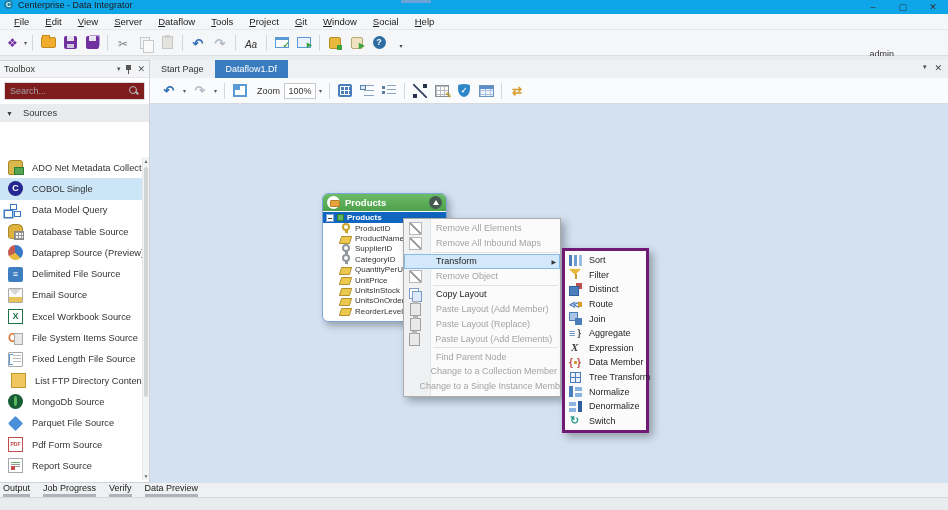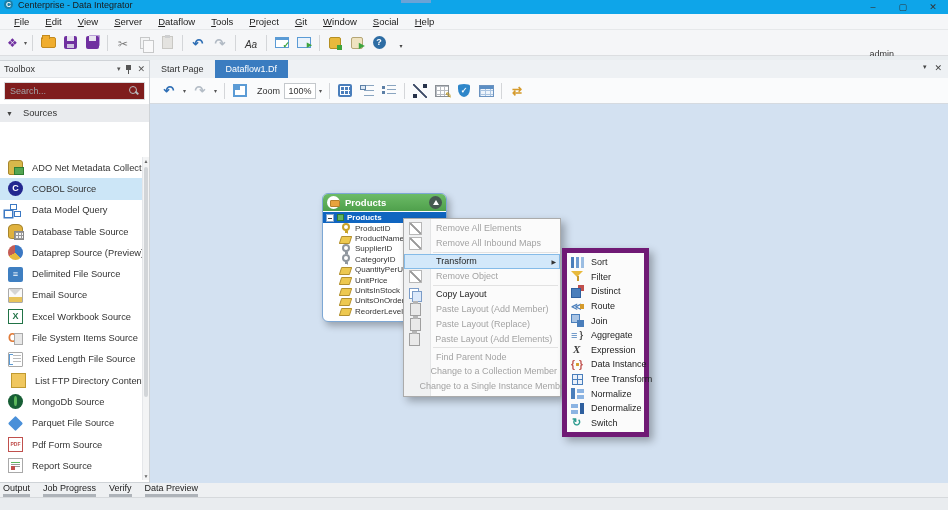--- a/index.html
+++ b/index.html
@@ -192,21 +192,21 @@
   .cm-arrow { visibility:hidden; font-size:6px; color:#333; }
   .cm-arrow.has-arrow { visibility:visible; }
   .mi-edit { background:#fff; border:1px solid #b7b7b7; }
   .mi-edit::after { content:""; position:absolute; inset:0; background:linear-gradient(45deg,transparent 42%,#9a9a9a 46% 54%,transparent 58%); }
   .mi-copy::before { content:""; position:absolute; left:0; top:0; width:8px; height:9px; border:1px solid #7b9cc8; background:#fff; }
   .mi-copy::after { content:""; position:absolute; left:3px; top:3px; width:8px; height:9px; border:1px solid #7b9cc8; background:#dce9fa; }
   .mi-paste::before { content:""; position:absolute; left:1px; top:1px; width:9px; height:11px; background:#e9e9e9; border:1px solid #9f9f9f; }
   .mi-paste::after { content:""; position:absolute; left:3.5px; top:-1px; width:5px; height:3px; background:#b5b5b5; }
 
   
-  .submenu { position:absolute; left:412px; top:144px; width:87px; background:#fbfbfb; border:5px solid #701a75; box-shadow:4px 4px 8px rgba(0,0,0,.3); padding:2px 0; z-index:6; }
+  .submenu { position:absolute; left:412px; top:144px; width:87px; background:#fbfbfb; border:3px solid #701a75; box-shadow:4px 4px 8px rgba(0,0,0,.3); padding:2px 0; z-index:6; }
   .sm-row { height:14.6px; display:flex; align-items:center; font-size:9px; color:#1e1e1e; }
   .smi { position:relative; width:13px; height:13px; margin-left:4px; flex:0 0 13px; }
   .sm-lbl { margin-left:7px; white-space:nowrap; }
   .smi-sort { background:linear-gradient(90deg,#4a7ebb 0 3px,transparent 3px 5px,#6d9bd0 5px 8px,transparent 8px 10px,#9bbde2 10px 13px); height:11px; margin-top:1px; }
   .smi-filter::before { content:""; position:absolute; left:0; top:1px; width:0; height:0; border-left:6px solid transparent; border-right:6px solid transparent; border-top:6px solid #e8b93c; }
   .smi-filter::after { content:""; position:absolute; left:5.5px; top:6px; width:2px; height:5px; background:#c99a2c; }
   .smi-distinct::before { content:""; position:absolute; right:0; top:0; width:6px; height:6px; background:#c0504d; }
   .smi-distinct::after { content:""; position:absolute; left:0; bottom:0; width:8px; height:8px; background:#4a7ebb; border:1px solid #2f5f9e; }
   .smi-route::before { content:"≪"; position:absolute; left:0; top:0; color:#4a7ebb; font:bold 10px/13px "Liberation Sans",sans-serif; }
   .smi-route::after { content:""; position:absolute; right:0; top:4px; width:4px; height:5px; background:#d59b2d; }
@@ -356,21 +356,21 @@
       <span>Sources</span>
     </div>
     <div class="tb-list">
 
     <div class="tb-item">
           <span class="sbi sb-ado"></span>
           <span class="lbl">ADO Net Metadata Collections</span>
         </div>
         <div class="tb-item selected">
           <span class="sbi sb-cobol"></span>
-          <span class="lbl">COBOL Source</span>
+          <span class="lbl">COBOL Single</span>
         </div>
         <div class="tb-item">
           <span class="sbi sb-datamodel"></span>
           <span class="lbl">Data Model Query</span>
         </div>
         <div class="tb-item">
           <span class="sbi sb-dbtable"></span>
           <span class="lbl">Database Table Source</span>
         </div>
         <div class="tb-item">
@@ -633,21 +633,21 @@
           <div class="sm-row">
             <span class="smi smi-aggregate"></span>
             <span class="sm-lbl">Aggregate</span>
           </div>
           <div class="sm-row">
             <span class="smi smi-expression"></span>
             <span class="sm-lbl">Expression</span>
           </div>
           <div class="sm-row">
             <span class="smi smi-datacleanse"></span>
-            <span class="sm-lbl">Data Instance</span>
+            <span class="sm-lbl">Data Member</span>
           </div>
           <div class="sm-row">
             <span class="smi smi-treetransform"></span>
             <span class="sm-lbl">Tree Transform</span>
           </div>
           <div class="sm-row">
             <span class="smi smi-normalize"></span>
             <span class="sm-lbl">Normalize</span>
           </div>
           <div class="sm-row">

